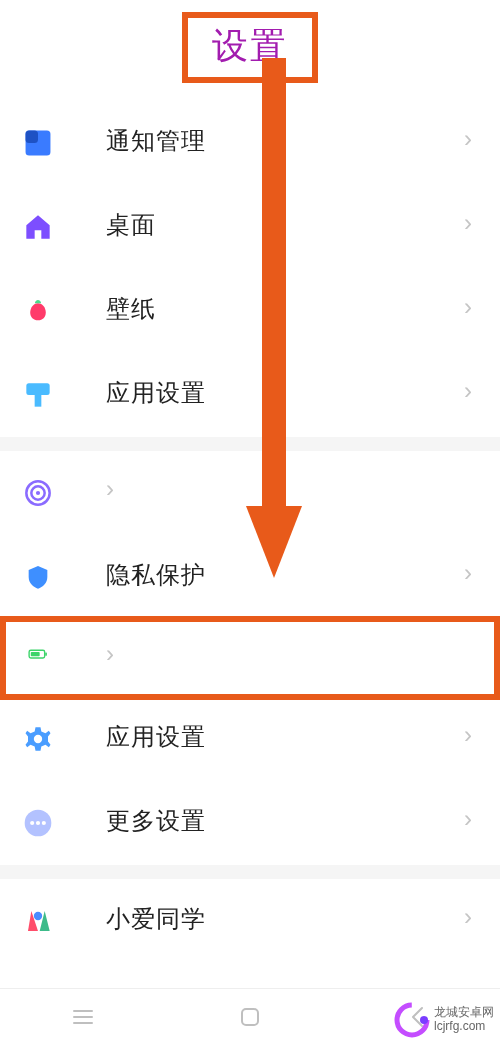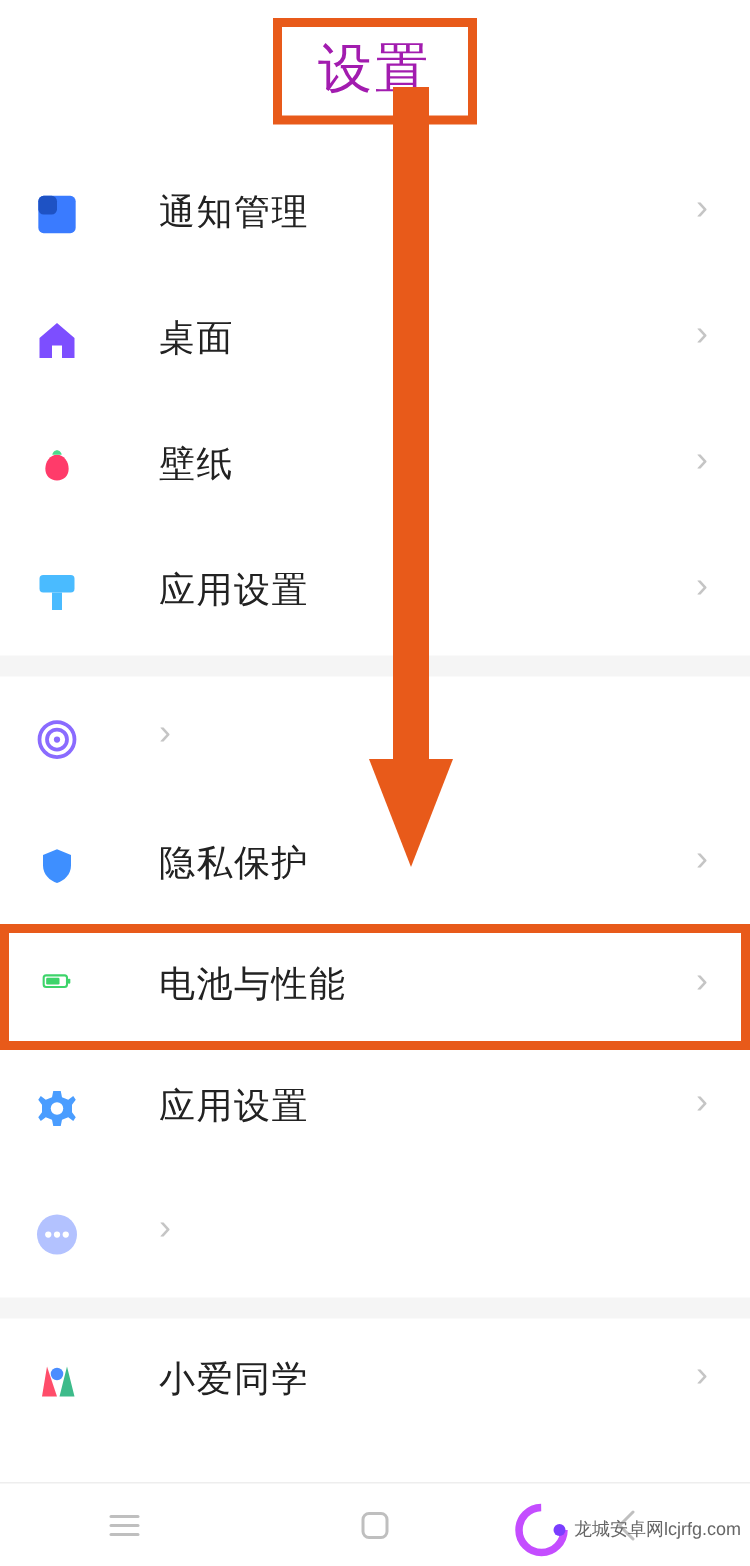--- a/index.html
+++ b/index.html
@@ -103,21 +103,21 @@
       align-items: center;
       gap: 4px;
       pointer-events: none;
     }
     .watermark-icon {
       width: 36px;
       height: 36px;
     }
     .watermark-text {
       display: flex;
-      flex-direction: row;
+      flex-direction: column;
       font-size: 12px;
       line-height: 1.15;
       color: #666;
     }
   </style>
 </head>
 <body>
 
 <div class="header">
   <div class="title-box">
@@ -194,21 +194,20 @@
   </div>
 
   <div class="item highlighted">
     <div class="icon-slot">
       <svg viewBox="0 0 36 36" width="32" height="20">
           <rect x="2" y="4" width="28" height="14" rx="3" fill="none" stroke="#3dd46a" stroke-width="2.5"></rect>
           <rect x="31" y="8" width="3" height="6" rx="1" fill="#3dd46a"></rect>
           <rect x="5" y="7" width="16" height="8" rx="1.5" fill="#3dd46a"></rect>
         </svg>
     </div>
-    <span class="label">电池与性能</span>
     <span class="chevron">›</span>
   </div>
 
   <div class="item">
     <div class="icon-slot">
       <svg viewBox="0 0 36 36" width="30" height="30">
           <path d="M18 4 L21 4 L22 9 L27 11 L31 8 L33 11 L30 15 L30 21 L33 25 L31 28 L27 25 L22 27 L21 32 L15 32 L14 27 L9 25 L5 28 L3 25 L6 21 L6 15 L3 11 L5 8 L9 11 L14 9 L15 4 Z" fill="#4a9dff"></path>
           <circle cx="18" cy="18" r="5" fill="#fff"></circle>
         </svg>
     </div>
@@ -218,20 +217,21 @@
 
   <div class="item">
     <div class="icon-slot">
       <svg viewBox="0 0 36 36" width="30" height="30">
           <circle cx="18" cy="18" r="16" fill="#b3c2ff"></circle>
           <circle cx="11" cy="18" r="2.5" fill="#fff"></circle>
           <circle cx="18" cy="18" r="2.5" fill="#fff"></circle>
           <circle cx="25" cy="18" r="2.5" fill="#fff"></circle>
         </svg>
     </div>
+    <span class="label">更多设置</span>
     <span class="chevron">›</span>
   </div>
 
   <div class="group-divider"></div>
 
   <div class="item">
     <div class="icon-slot">
       <svg viewBox="0 0 36 36" width="30" height="30">
           <path d="M10 6 L18 30 L6 30 Z" fill="#ff4d6a"></path>
           <path d="M26 6 L32 30 L20 30 Z" fill="#3dbb8a"></path>

